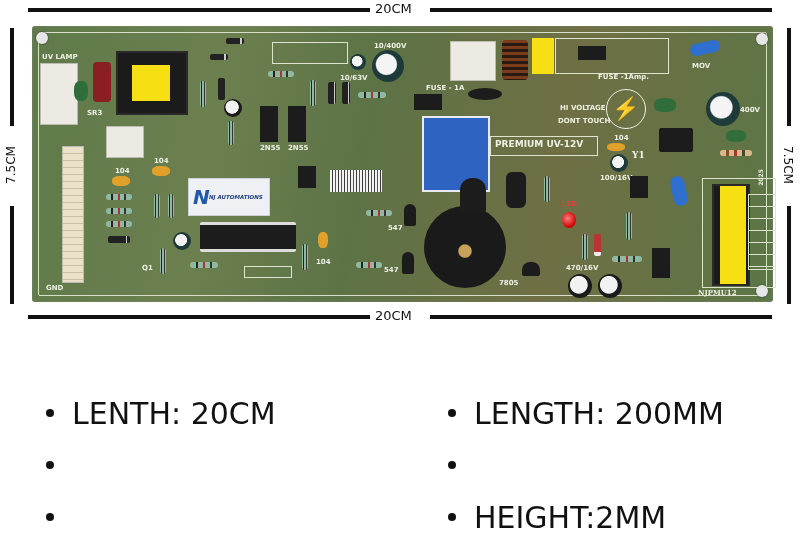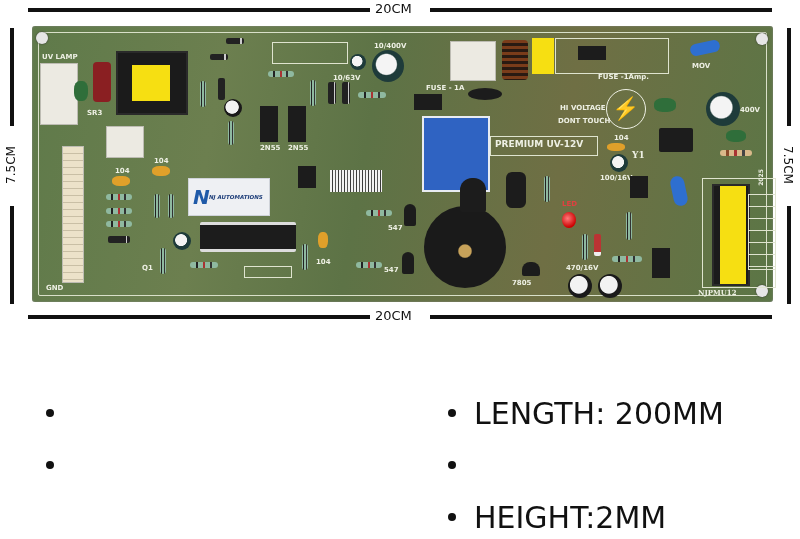--- a/index.html
+++ b/index.html
@@ -119,21 +119,21 @@
   <div class="comp black" style="left:228px;top:80px;width:18px;height:36px;"></div>
   <div class="silk" style="left:228px;top:118px;">2N55</div>
   <div class="comp black" style="left:256px;top:80px;width:18px;height:36px;"></div>
   <div class="silk" style="left:256px;top:118px;">2N55</div>
   <div class="silk-box" style="left:240px;top:16px;width:74px;height:20px;"></div>
   <div class="comp res" style="left:236px;top:45px;width:26px;height:6px;"></div>
   <div class="comp res" style="left:278px;top:54px;width:6px;height:26px;"></div>
   <div class="comp diode" style="left:296px;top:56px;width:8px;height:22px;"></div>
   <div class="comp diode" style="left:310px;top:56px;width:8px;height:22px;"></div>
   <div class="comp cap-e" style="left:318px;top:28px;width:16px;height:16px;"></div>
-  <div class="silk" style="left:301px;top:48px;">10/63V</div>
+  <div class="silk" style="left:308px;top:48px;">10/63V</div>
   <div class="comp cap-e" style="left:340px;top:24px;width:32px;height:32px;"></div>
   <div class="silk" style="left:342px;top:16px;">10/400V</div>
   <div class="comp res" style="left:326px;top:66px;width:28px;height:6px;"></div>
   <div class="comp black" style="left:382px;top:68px;width:28px;height:16px;"></div>
   <div class="silk" style="left:382px;top:58px;padding-left:12px;">FUSE - 1A</div>
   <div class="comp conn" style="left:418px;top:15px;width:44px;height:38px;"></div>
   <div class="comp black" style="left:436px;top:62px;width:34px;height:12px;border-radius:50%;"></div>
 
   <div class="comp rel" style="left:390px;top:90px;width:64px;height:72px;"></div>
   <div class="silk-box" style="left:458px;top:110px;width:106px;height:18px;"></div>
@@ -185,30 +185,31 @@
   <div class="comp buzzer" style="left:392px;top:180px;width:82px;height:82px;"></div>
   <div class="comp black" style="left:428px;top:152px;width:26px;height:34px;border-radius:12px 12px 2px 2px;"></div>
   <div class="comp black" style="left:474px;top:146px;width:20px;height:36px;border-radius:6px;"></div>
   <div class="comp res" style="left:512px;top:150px;width:6px;height:26px;"></div>
   <div class="silk" style="left:530px;top:174px;color:#e04040;">LED</div>
   <div class="comp led" style="left:530px;top:186px;width:14px;height:16px;"></div>
   <div class="comp res" style="left:550px;top:208px;width:6px;height:26px;"></div>
   <div class="comp diode" style="left:562px;top:208px;width:7px;height:22px;background:linear-gradient(180deg,#b33 0 80%,#eee 80%);"></div>
   <div class="comp res" style="left:594px;top:186px;width:6px;height:28px;"></div>
   <div class="comp black" style="left:490px;top:236px;width:18px;height:14px;border-radius:8px 8px 2px 2px;"></div>
-  <div class="silk" style="left:480px;top:253px;">7805</div>
+  <div class="silk" style="left:467px;top:253px;">7805</div>
   <div class="silk" style="left:534px;top:238px;">470/16V</div>
   <div class="comp cap-c" style="left:536px;top:248px;width:24px;height:24px;"></div>
   <div class="comp cap-c" style="left:566px;top:248px;width:24px;height:24px;"></div>
   <div class="comp res" style="left:580px;top:230px;width:30px;height:6px;"></div>
   <div class="comp black" style="left:620px;top:222px;width:18px;height:30px;"></div>
 </div>
 
 <div class="specs" style="left:46px;">
   <ul>
+    <li><span class="dot"></span><span>LENTH: 20CM</span></li>
     <li><span class="dot"></span></li>
     <li><span class="dot"></span></li>
   </ul>
 </div>
 
 <div class="specs" style="left:448px;">
   <ul>
     <li><span class="dot"></span><span>LENGTH: 200MM</span></li>
     <li><span class="dot"></span></li>
     <li><span class="dot"></span><span>HEIGHT:2MM</span></li>

